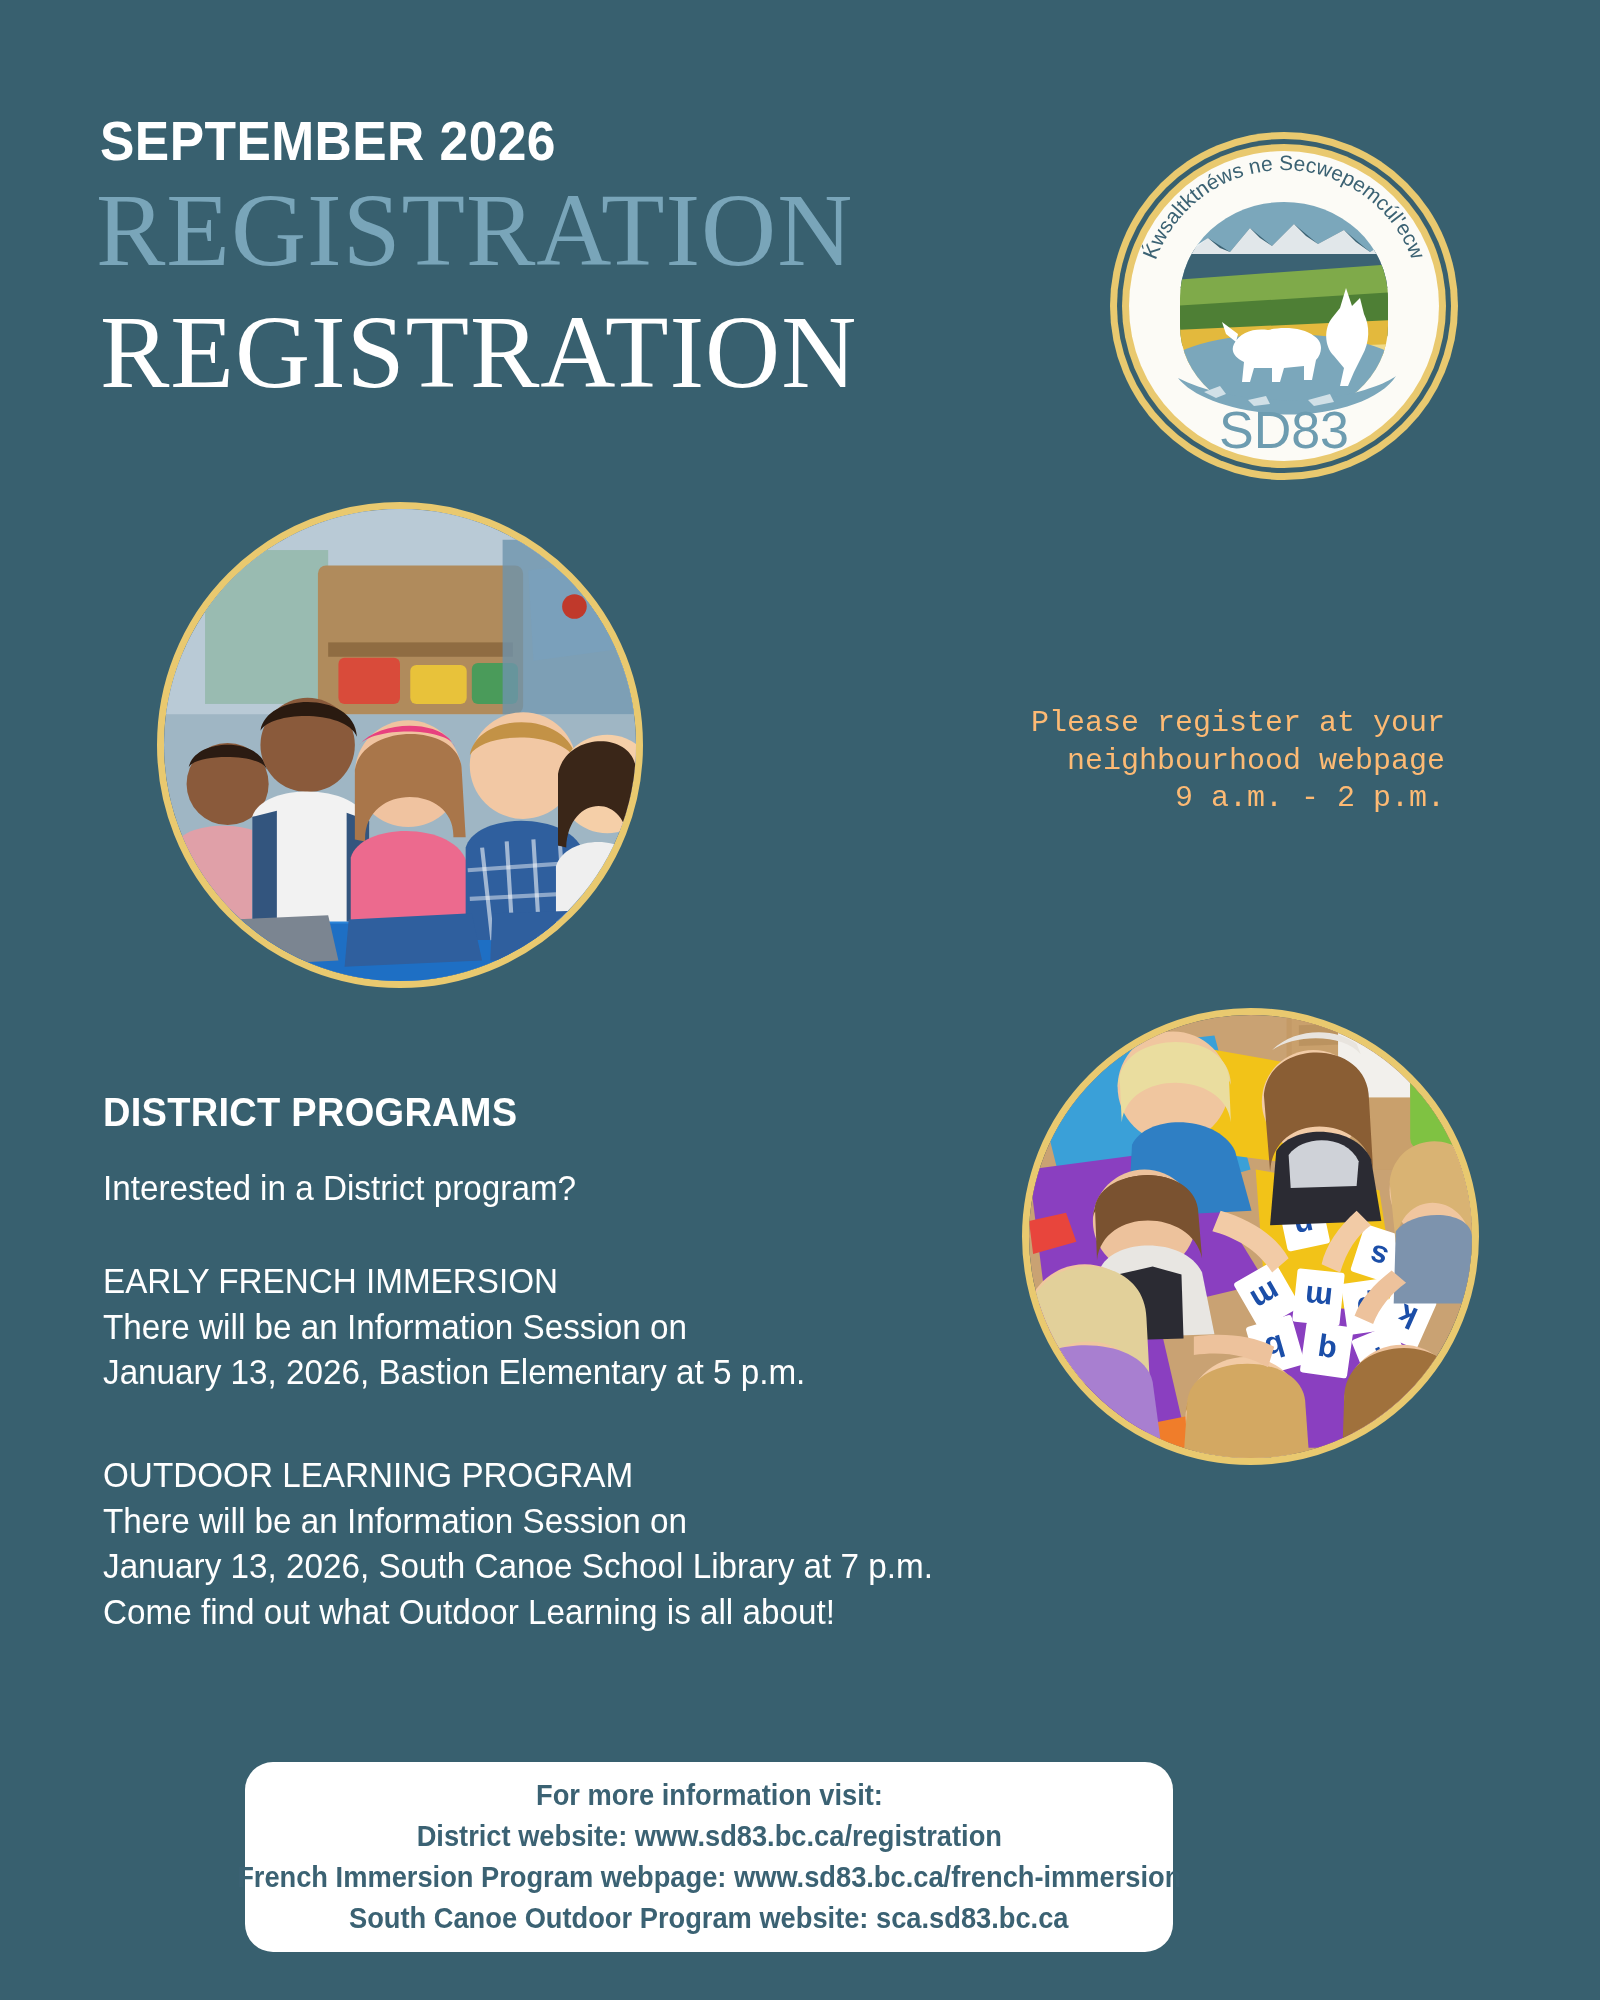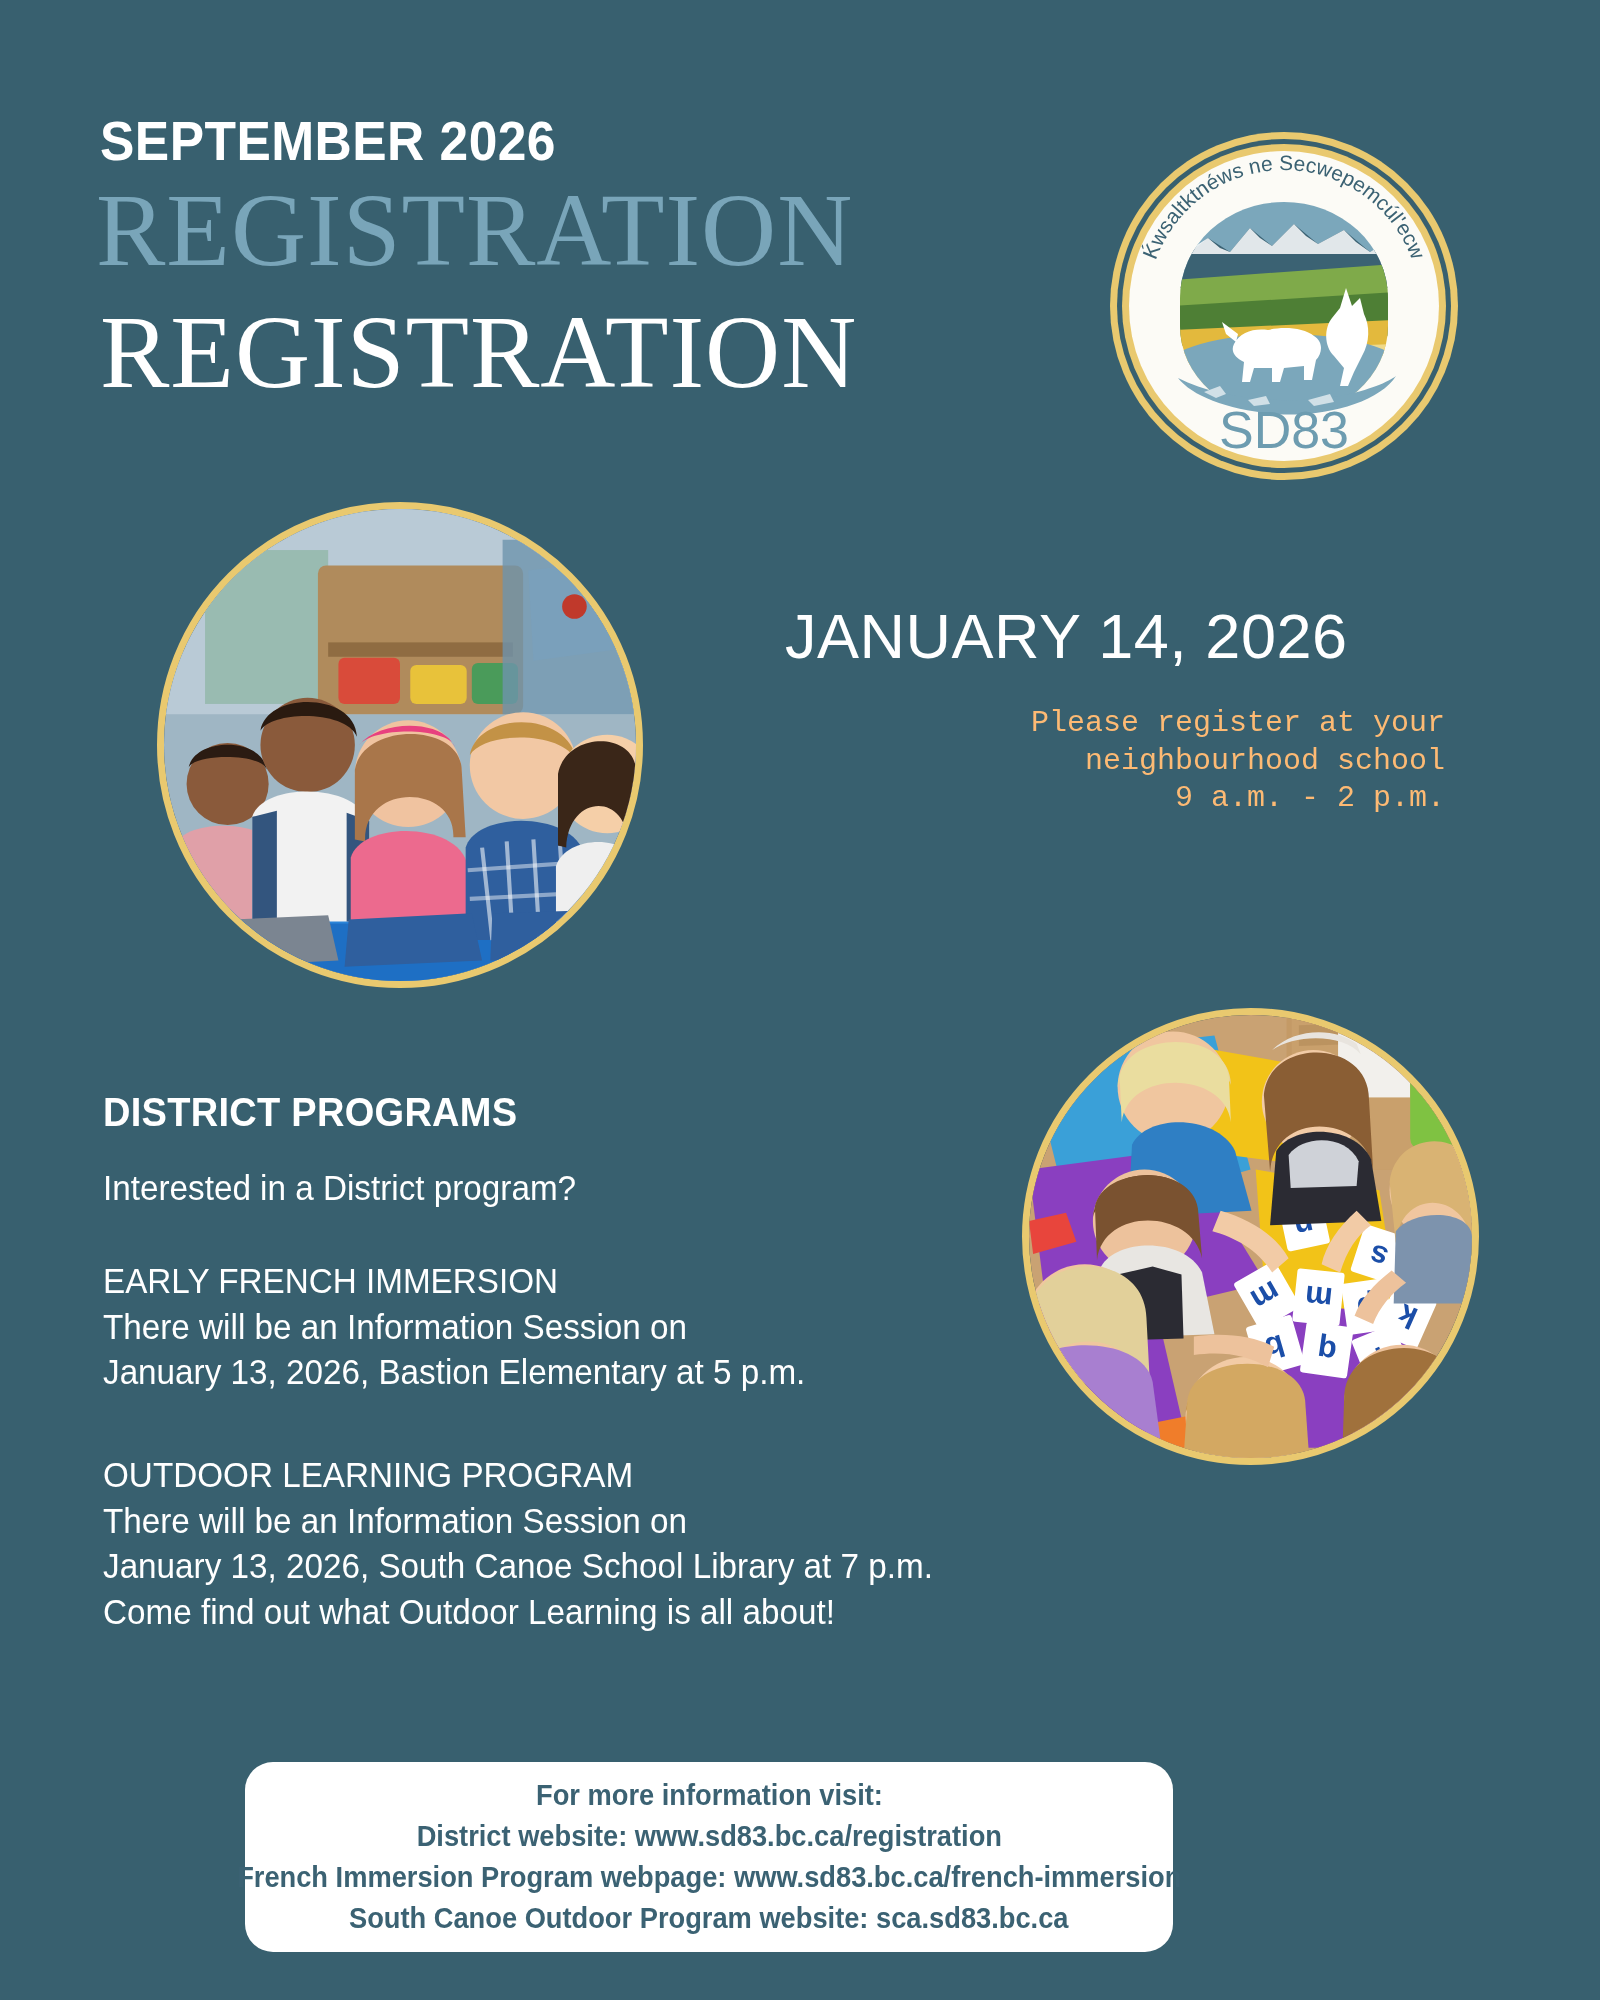--- a/index.html
+++ b/index.html
@@ -273,24 +273,23 @@
         <path d="M384 258 C392 216 460 216 460 256 L460 330 L452 330 C454 276 394 276 392 330 L384 328 Z" fill="#3a2618"></path>
         <path d="M382 348 C392 316 460 316 460 352 L460 424 L382 424 Z" fill="#efefef"></path>
 
         <path d="M20 402 L160 396 L170 440 L14 448 Z" fill="#7b8591"></path>
         <path d="M180 400 L300 394 L310 440 L176 446 Z" fill="#2f5f9e"></path>
         <path d="M320 394 L450 390 L456 436 L318 440 Z" fill="#2f5f9e"></path>
       </svg>
     </div>
   </div>
 
-  <div class="date-title">JANUARY 14, 2026</div>
   <div class="date-sub">
     <div>Please register at your</div>
-    <div>neighbourhood school</div>
+    <div>neighbourhood webpage</div>
     <div>9 a.m. - 2 p.m.</div>
   </div>
 
   <div class="dp-heading">DISTRICT PROGRAMS</div>
   <div class="dp-question">Interested in a District program?</div>
 
   <div class="prog-block" id="prog-fi">
     <div>EARLY FRENCH IMMERSION</div>
     <div>There will be an Information Session on</div>
     <div>January 13, 2026, Bastion Elementary at 5 p.m.</div>

